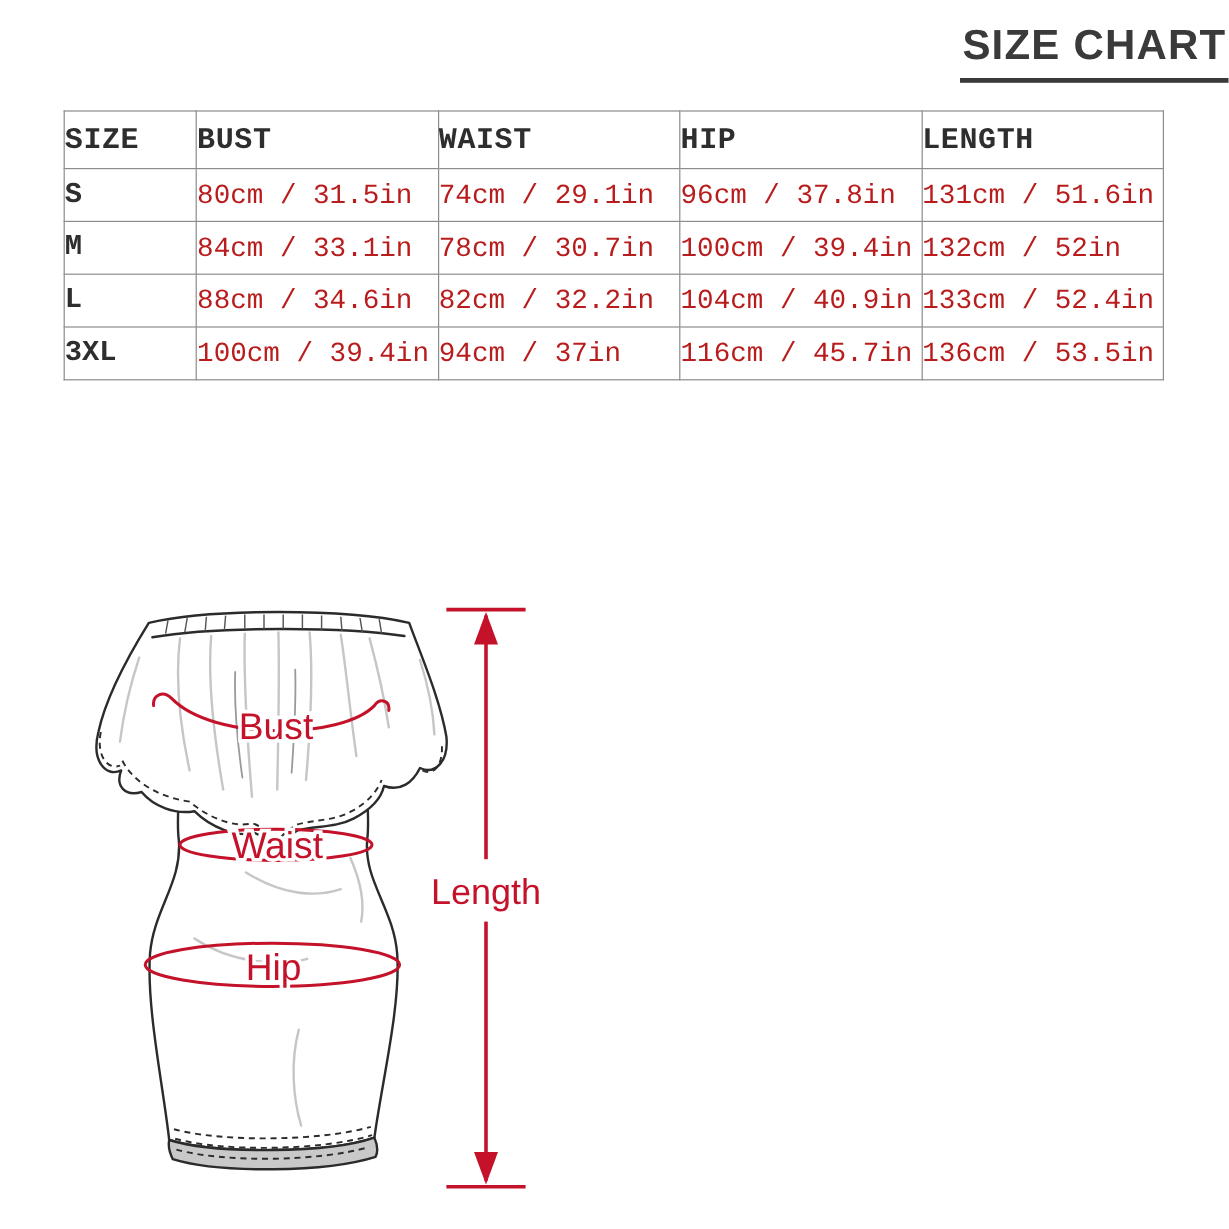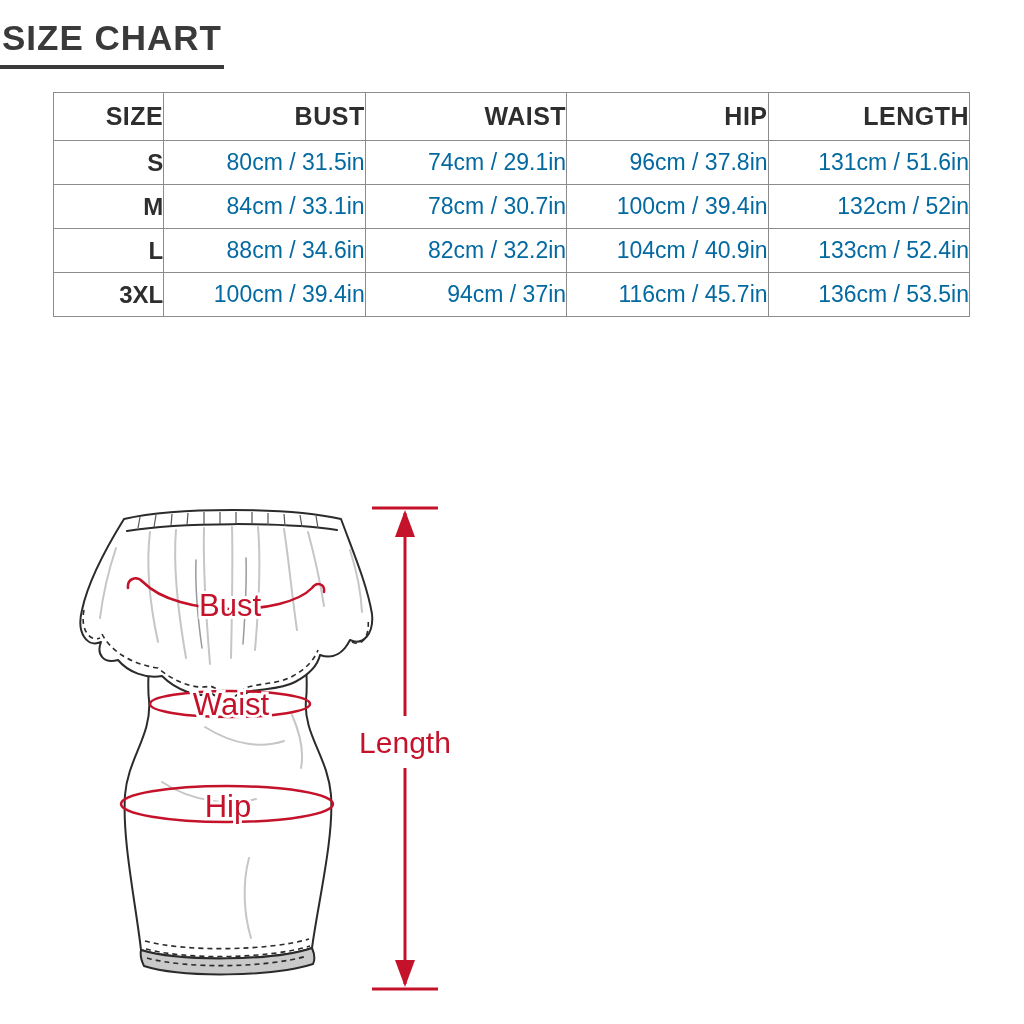--- a/index.html
+++ b/index.html
@@ -9,21 +9,21 @@
     height: 1024px;
     background: #ffffff;
     overflow: hidden;
     font-family: "Liberation Sans", sans-serif;
   }
 
   
   .title-wrap {
     position: absolute;
     top: 18px; left: 0; right: 0;
-    text-align: left;
+    text-align: right;
   }
   .page-title {
     display: inline-block;
     font-size: 35px;
     font-weight: bold;
     letter-spacing: 1px;
     color: #3a3a3a;
     border-bottom: 4px solid #3a3a3a;
     padding: 0 2px 7px 2px;
   }
@@ -32,41 +32,42 @@
   table.size-table {
     position: absolute;
     left: 53px; top: 92px;
     width: 917px;
     border-collapse: collapse;
     table-layout: fixed;
     background: #ffffff;
   }
   .size-table th, .size-table td {
     border: 1px solid #8c8c8c;
-    text-align: right;
+    text-align: left;
     vertical-align: middle;
     padding: 0;
+    font-family: Liberation Mono, monospace;
   }
   .size-table thead tr { height: 48px; }
   .size-table tbody tr { height: 44px; }
   .size-table th {
     font-size: 25px;
     font-weight: bold;
     color: #2e2e2e;
     letter-spacing: 0.5px;
   }
   .size-table td.size-col {
     font-size: 24px;
     font-weight: bold;
     color: #2e2e2e;
   }
   .size-table td.val {
     font-size: 23px;
     font-weight: normal;
-    color: #0369a1;
+    color: #b91c1c;
   }
   .col-size { width: 110px; }
   .col-m    { width: 201px; }
 
   
   .dress-svg {
     position: absolute;
     left: 55px; top: 495px;
     width: 420px; height: 520px;
   }

